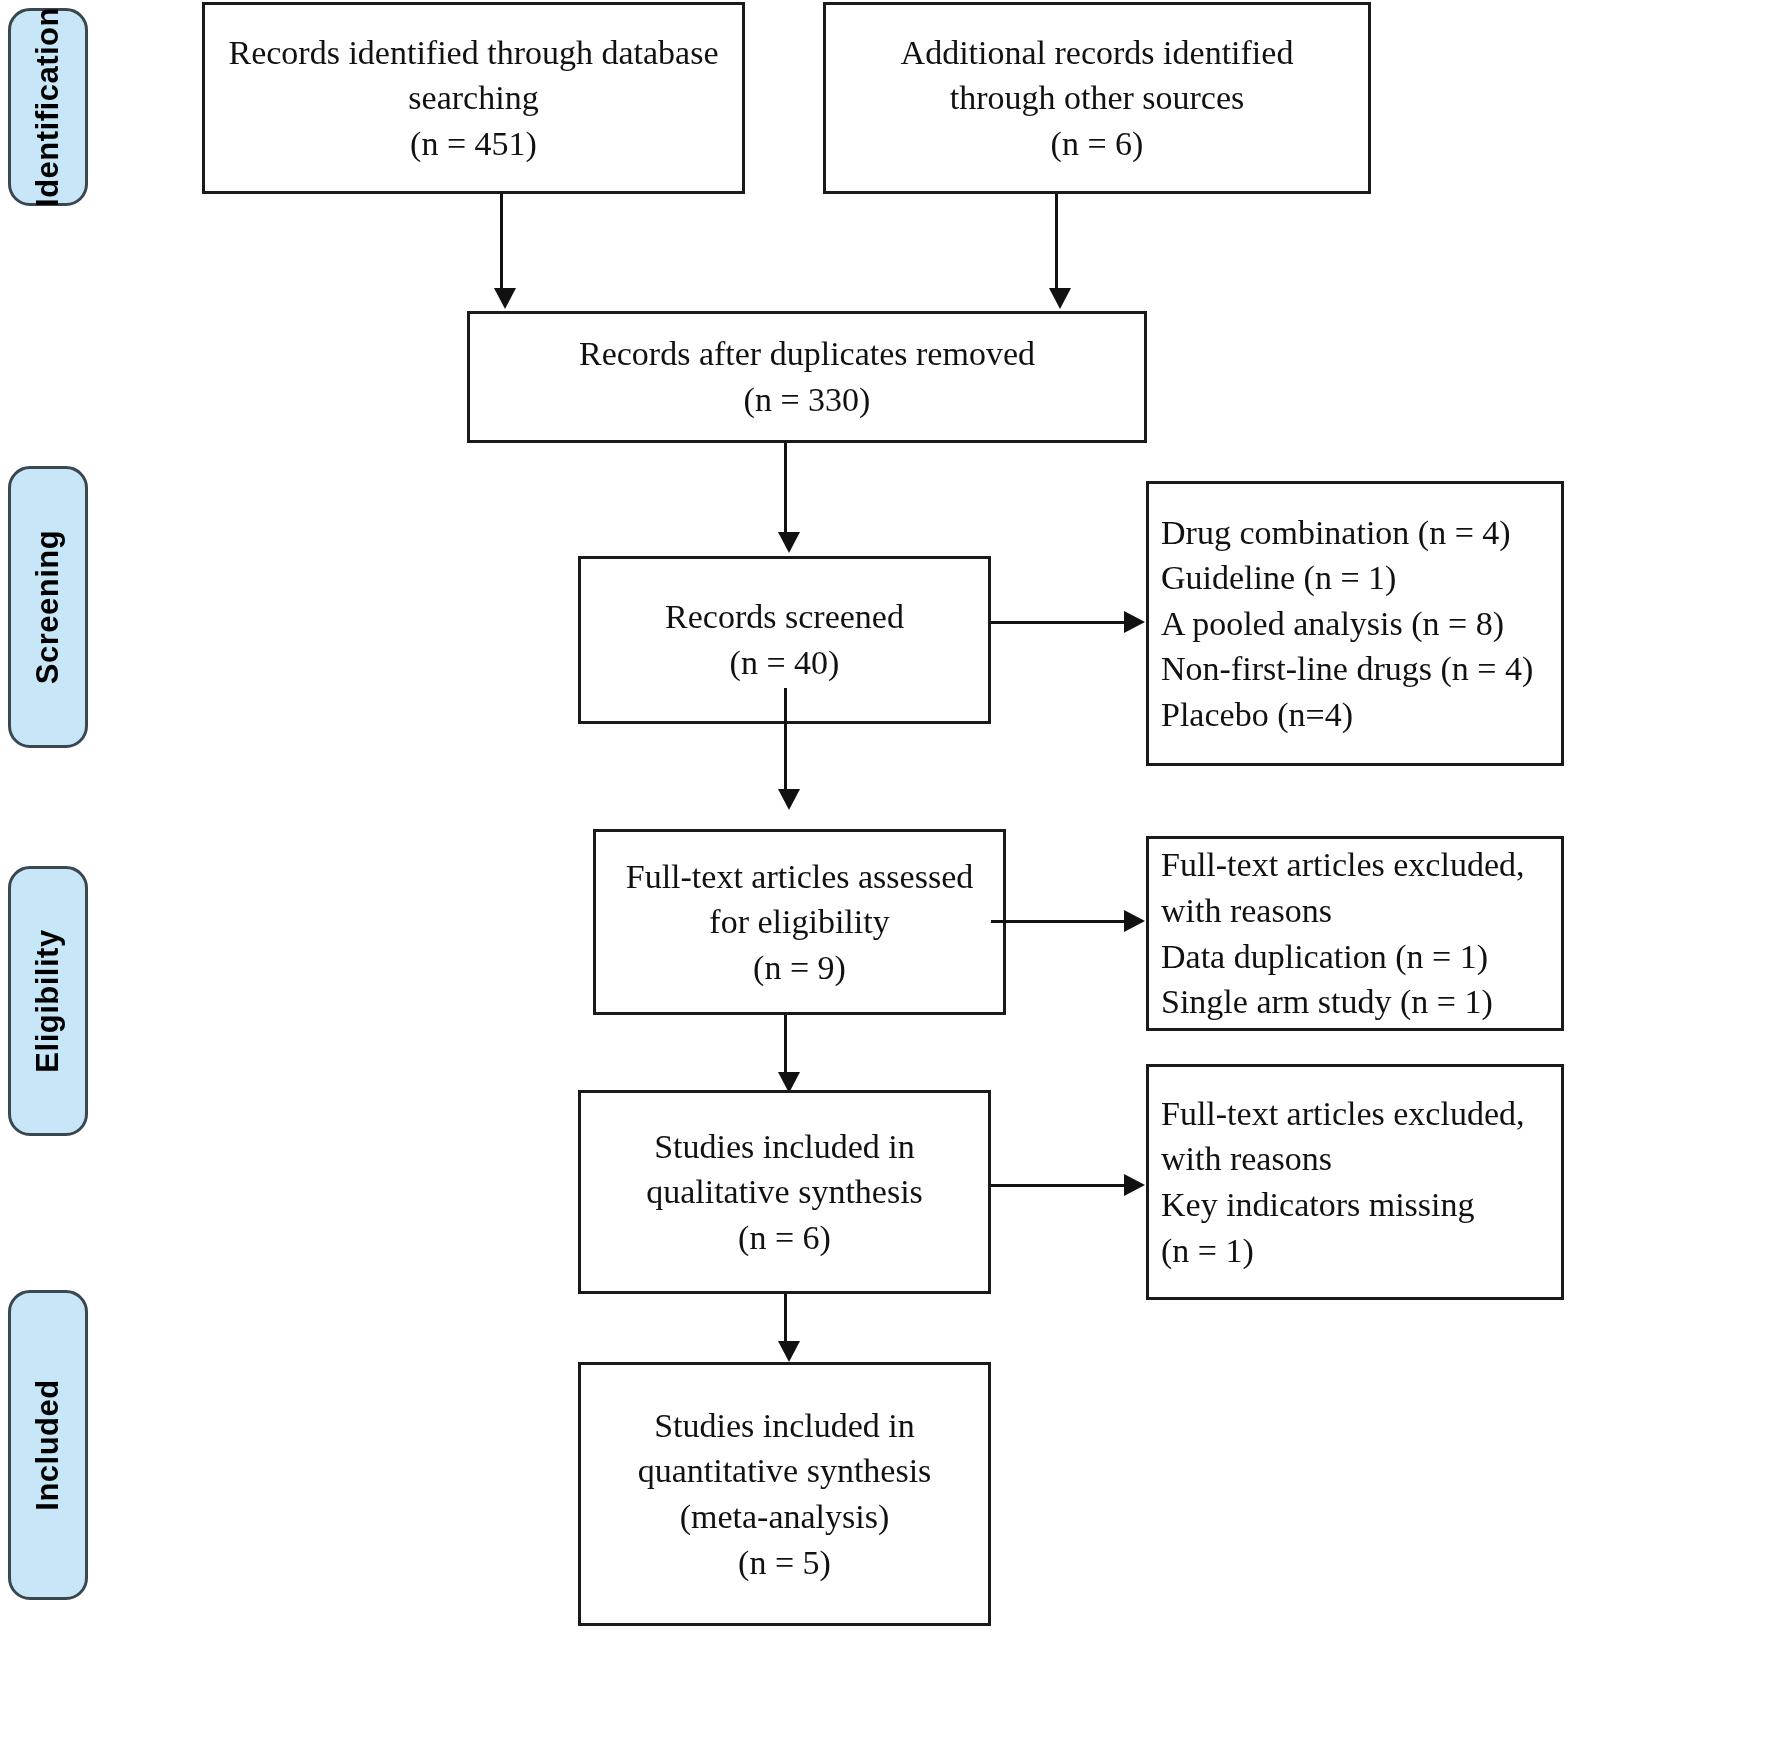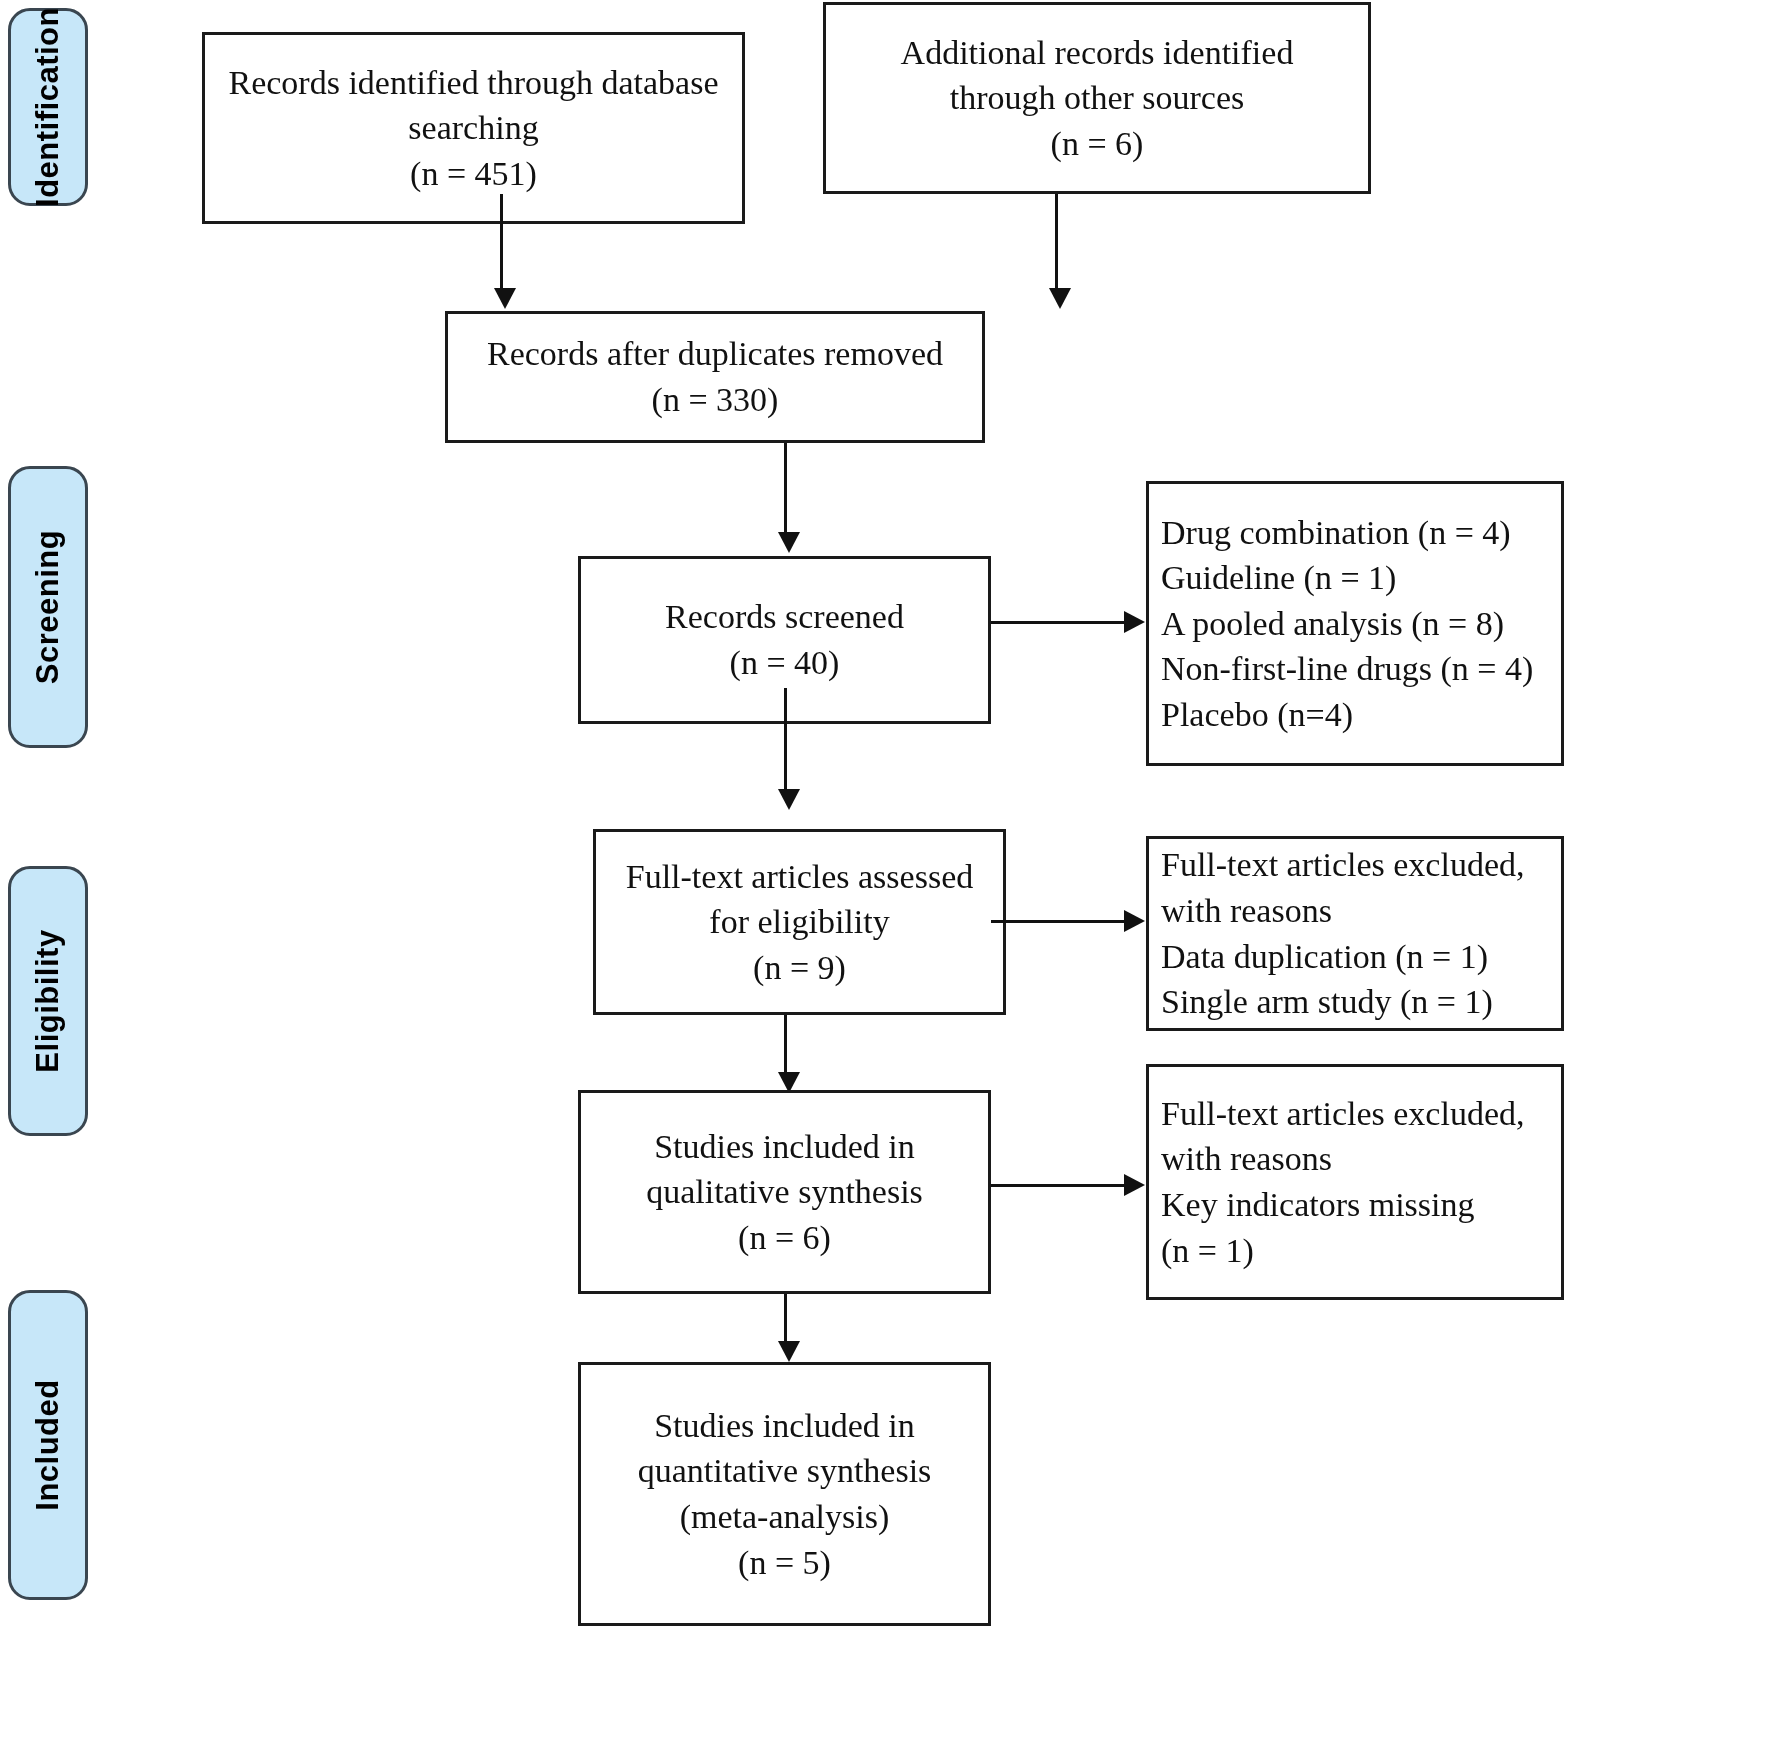--- a/index.html
+++ b/index.html
@@ -107,39 +107,39 @@
   </div>
 
   <div class="stage-pill" style="top:866px; height:270px;">
     <span class="stage-label">Eligibility</span>
   </div>
 
   <div class="stage-pill" style="top:1290px; height:310px;">
     <span class="stage-label">Included</span>
   </div>
 
-  <div class="box center-txt" style="left:202px; top:2px; width:543px; height:192px;margin-top:30px;">
+  <div class="box center-txt" style="left:202px; top:2px; width:543px; height:192px;">
     <div class="line">Records identified through database</div>
     <div class="line">searching</div>
     <div class="line">(n = 451)</div>
   </div>
 
   <div class="box center-txt" style="left:823px; top:2px; width:548px; height:192px;">
     <div class="line">Additional records identified</div>
     <div class="line">through other sources</div>
     <div class="line">(n = 6)</div>
   </div>
 
   <div class="vline" style="left:500px; top:194px; height:102px;"></div>
   <div class="arrow-down" style="left:494px; top:288px;"></div>
 
   <div class="vline" style="left:1055px; top:194px; height:102px;"></div>
   <div class="arrow-down" style="left:1049px; top:288px;"></div>
 
-  <div class="box center-txt" style="left:445px; top:311px; width:540px; height:132px;">
+  <div class="box center-txt" style="left:467px; top:311px; width:680px; height:132px;">
     <div class="line">Records after duplicates removed</div>
     <div class="line">(n = 330)</div>
   </div>
 
   <div class="vline" style="left:784px; top:443px; height:98px;"></div>
   <div class="arrow-down" style="left:778px; top:532px;"></div>
 
   <div class="box center-txt" style="left:578px; top:556px; width:413px; height:168px;">
     <div class="line">Records screened</div>
     <div class="line">(n = 40)</div>

